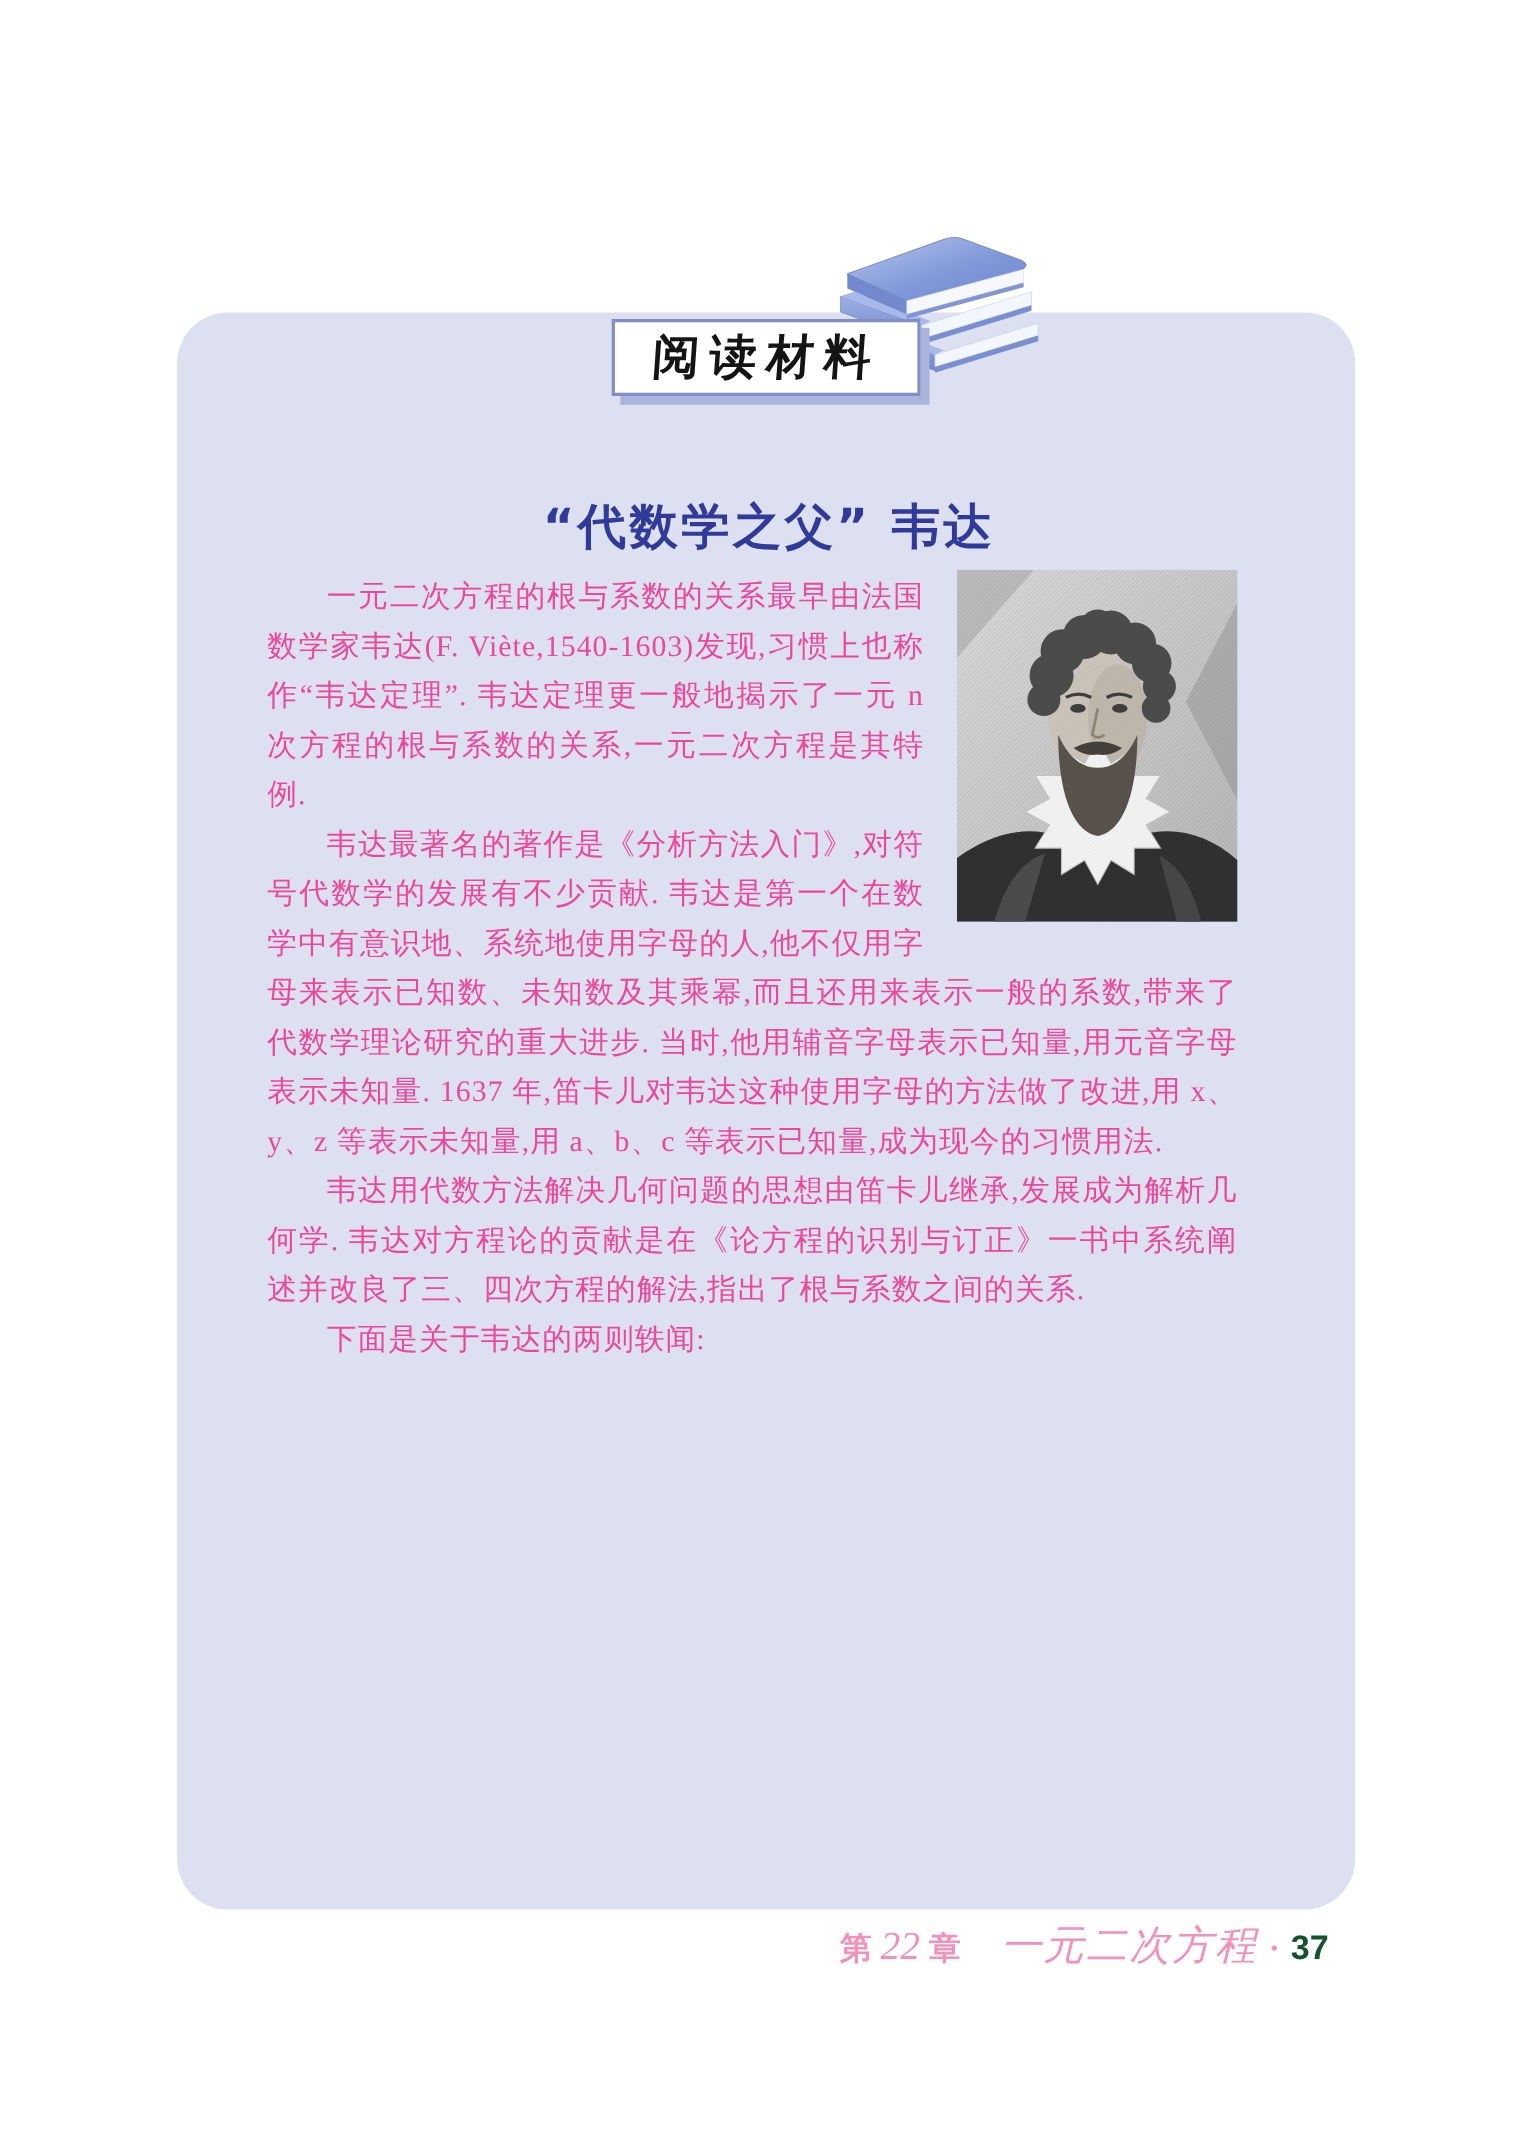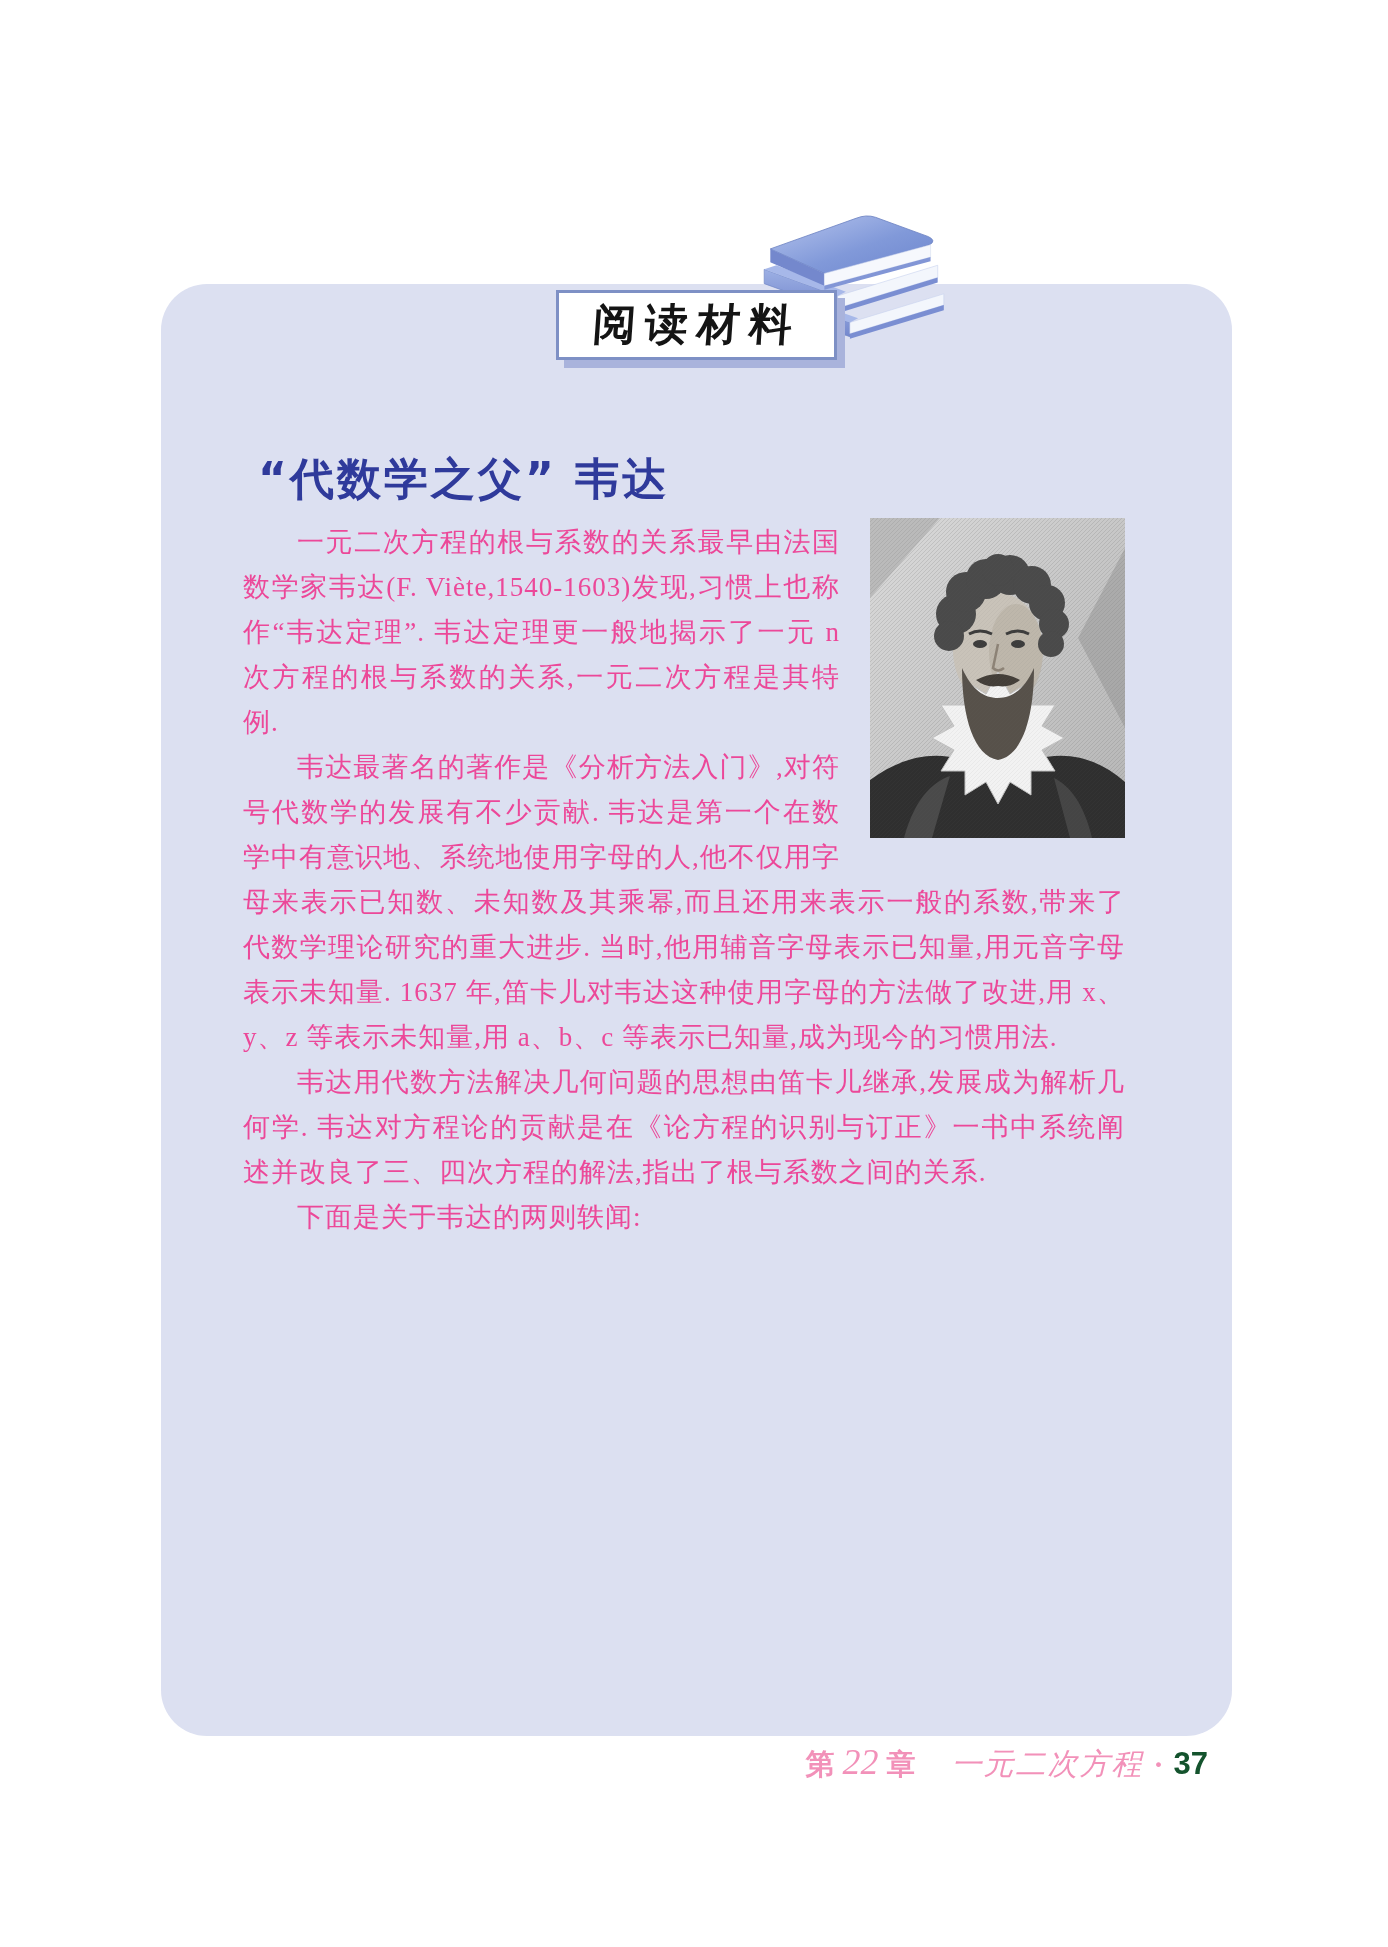--- a/index.html
+++ b/index.html
@@ -19,21 +19,21 @@
     position:absolute;left:556px;top:290px;width:281px;height:70px;
     background:#ffffff;border:3px solid #7e90c5;box-sizing:border-box;
     box-shadow:8px 8px 0 0 #a9b3dc;z-index:3;
     display:flex;align-items:center;justify-content:center;
   }
   .tag-text{
     font-size:43px;font-weight:700;color:#141414;letter-spacing:9px;
     transform:skewX(-4deg);white-space:nowrap;
   }
   .article-title{
-    position:absolute;left:258px;top:421px;width:882px;text-align:left;
+    position:absolute;left:258px;top:421px;width:882px;text-align:center;
     font-family:"DejaVu Sans","Liberation Sans",sans-serif;
     font-weight:700;font-size:44px;color:#2f3a9b;letter-spacing:3px;z-index:1;
   }
   .article{
     position:absolute;left:243px;top:520px;width:882px;z-index:1;
     font-size:27px;line-height:45px;letter-spacing:1px;color:#ec4899;
     text-align:justify;
   }
   .article p{margin:0;text-indent:2em;}
   .portrait{
@@ -48,21 +48,21 @@
   }
   .chapter-marker,.chapter-unit{
     font-family:"DejaVu Sans","Liberation Sans",sans-serif;
     font-weight:700;font-size:29px;
   }
   .chapter-number{
     font-family:"Liberation Serif","DejaVu Serif",serif;
     font-style:italic;font-size:36px;margin:0 8px;line-height:1;
   }
   .chapter-title{
-    font-style:italic;font-size:30px;margin-left:36px;letter-spacing:2px;
+    font-style:italic;font-size:37px;margin-left:36px;letter-spacing:2px;
   }
   .footer-dot{margin:0 10px;font-weight:700;}
   .page-number{
     color:#14532d;font-family:"Liberation Sans","DejaVu Sans",sans-serif;
     font-weight:600;font-size:31px;
   }
 </style>
 </head>
 <body>
 

